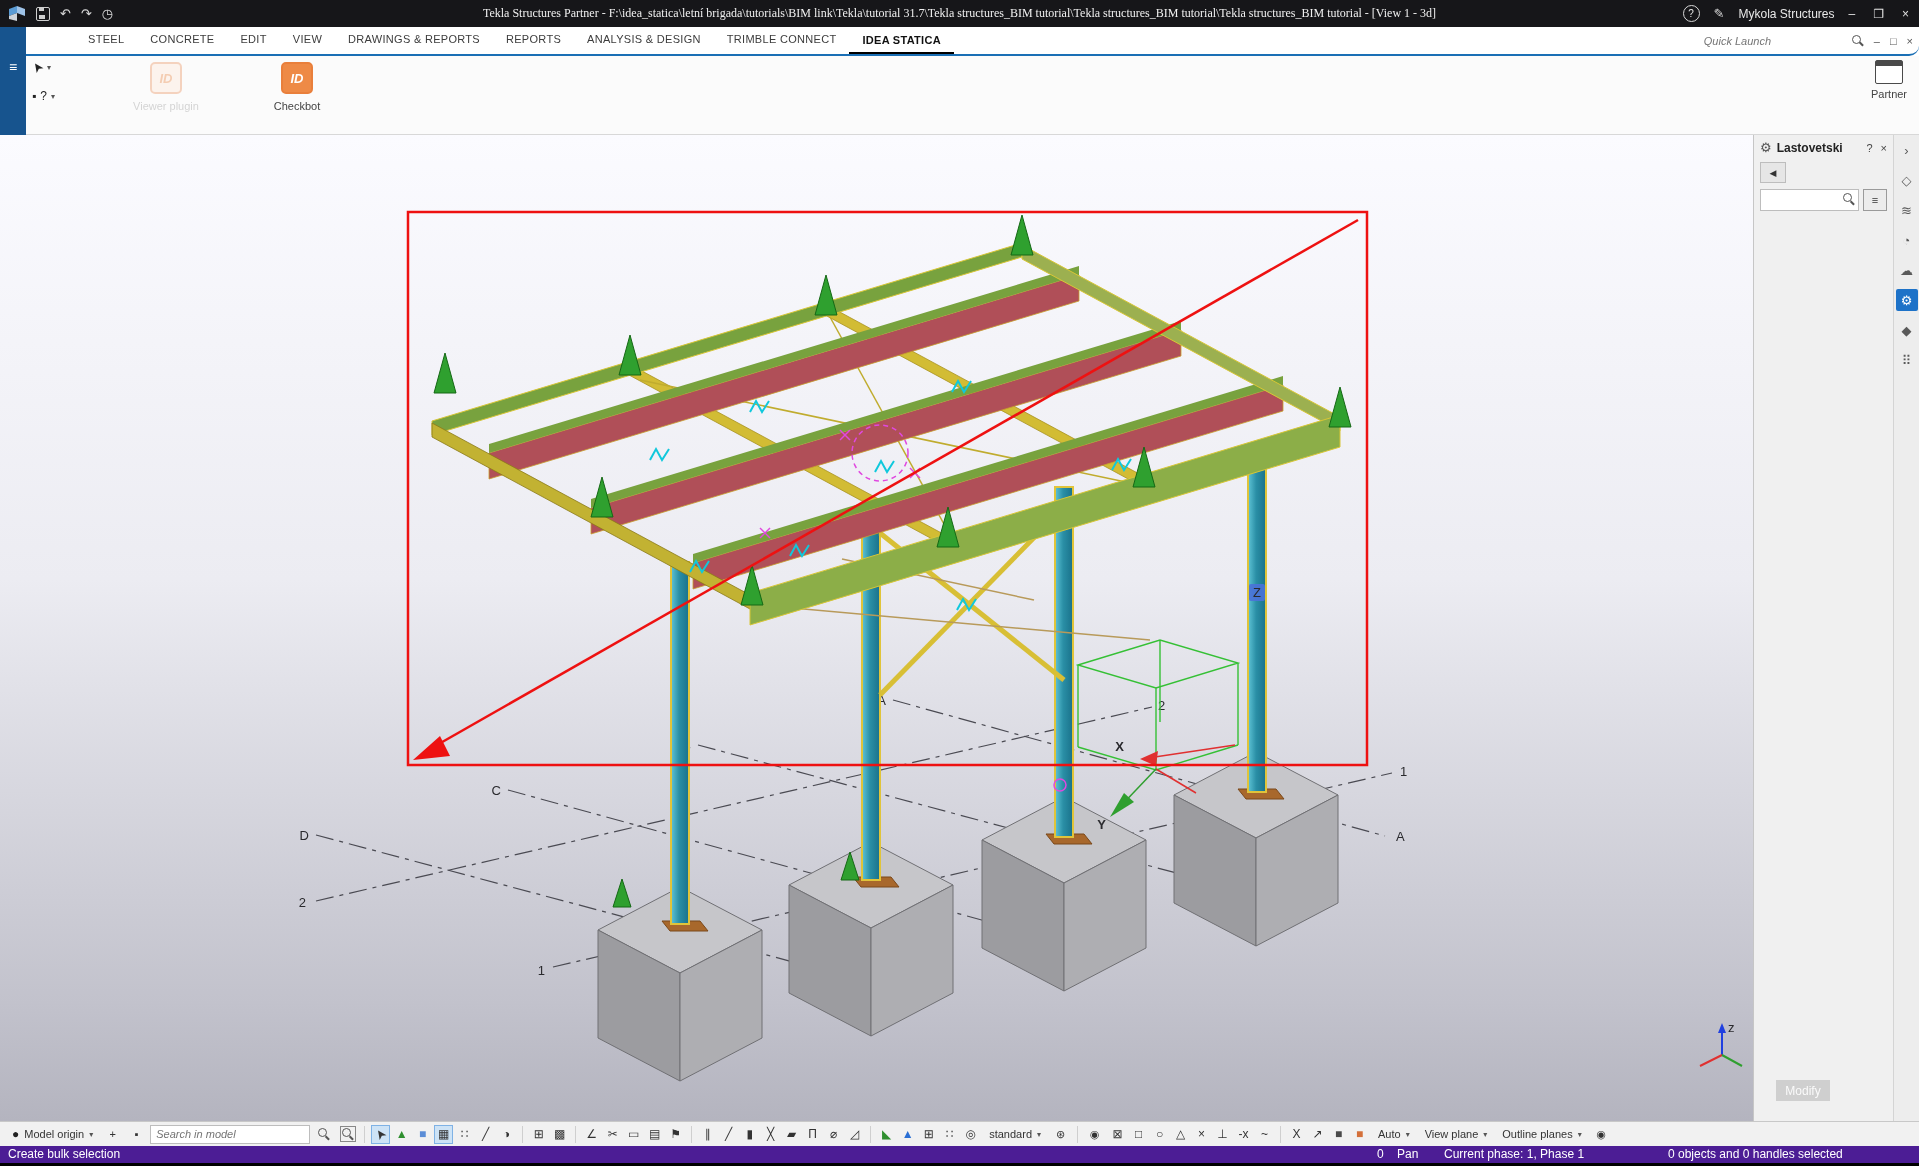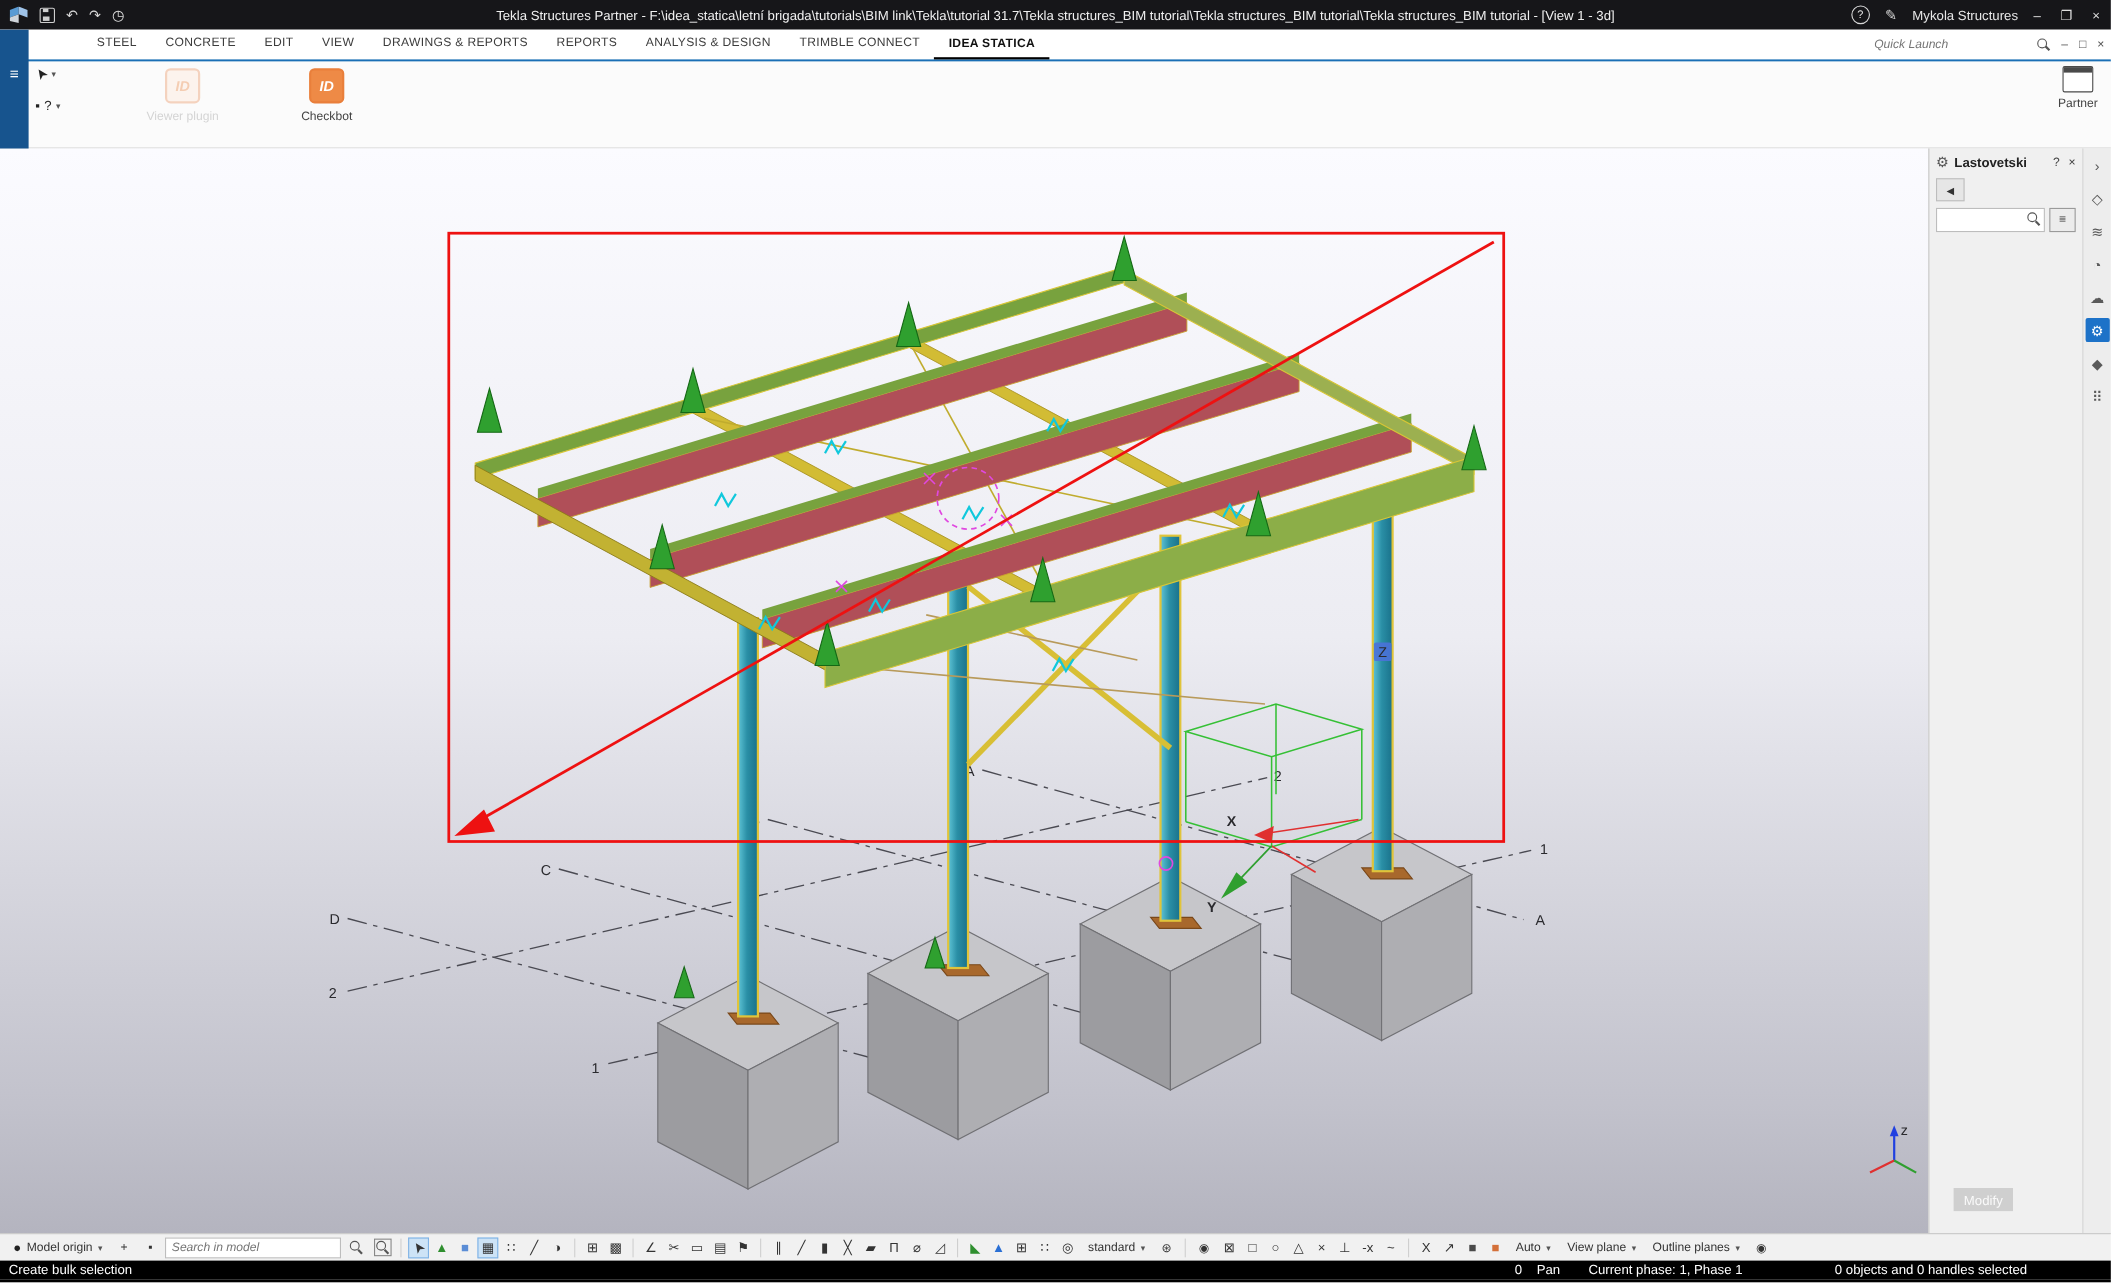--- a/index.html
+++ b/index.html
@@ -8,29 +8,29 @@
 
   
   .titlebar{position:absolute;left:0;top:0;width:1919px;height:27px;background:#161619;
             display:flex;align-items:center;color:#e8e8e8;font-size:12px;}
   .tb-left{display:flex;align-items:center;gap:10px;padding-left:8px;}
   .tb-glyph{color:#d8d8d8;font-size:13px;cursor:default;}
   .logo-svg{display:block;}
   .floppy{width:12px;height:12px;border:1.5px solid #cfcfcf;border-radius:2px;position:relative;}
   .floppy::before{content:"";position:absolute;left:2px;top:0;width:5px;height:3px;background:#cfcfcf;}
   .floppy::after{content:"";position:absolute;left:2px;bottom:1px;width:6px;height:4px;background:#cfcfcf;}
-  .tb-title{position:absolute;left:0;right:0;text-align:center;font-size:12px;color:#f0f0f0;pointer-events:none;}
+  .tb-title{position:absolute;left:0;right:0;text-align:center;font-size:12px;color:#f0f0f0;pointer-events:none;font-family:Liberation Serif, serif;}
   .tb-right{margin-left:auto;display:flex;align-items:center;gap:14px;padding-right:10px;z-index:2;}
   .helpcirc{width:15px;height:15px;border:1.2px solid #d8d8d8;border-radius:50%;
             display:flex;align-items:center;justify-content:center;font-size:10px;}
   .winctl{display:flex;gap:18px;font-size:12px;color:#e0e0e0;}
 
   
   .tabrow{position:absolute;left:0;top:27px;width:1919px;height:29px;background:#ffffff;
-          border-bottom:2px solid #1a6fb5;display:flex;align-items:center;box-sizing:border-box;}
+          border-bottom:2px solid #1a6fb5;display:flex;align-items:center;box-sizing:border-box;border-radius:10px;}
   .tabs{display:flex;margin-left:75px;height:100%;}
   .tab{padding:0 13px;font-size:11px;letter-spacing:.3px;color:#3c3c3c;display:flex;align-items:center;
        border-bottom:3px solid transparent;box-sizing:border-box;cursor:default;}
   .tab.active{color:#111;border-bottom:2px solid #000000;font-weight:bold;}
   .ql{margin-left:auto;display:flex;align-items:center;gap:6px;margin-right:10px;}
   .ql-input{width:140px;border:none;background:transparent;font-style:italic;font-size:11px;color:#777;
             font-family:"Liberation Sans",sans-serif;outline:none;}
   .mag{position:relative;width:12px;height:12px;display:inline-block;}
   .mag::before{content:"";position:absolute;width:7px;height:7px;border:1.4px solid #555;border-radius:50%;left:0;top:0;}
   .mag::after{content:"";position:absolute;width:5px;height:1.6px;background:#555;transform:rotate(45deg);left:7px;top:8.5px;}
@@ -107,21 +107,21 @@
   .bb-search{width:148px;height:17px;border:1px solid #bdbdbd;background:#fff;font-style:italic;
              font-size:11px;color:#888;padding:0 5px;font-family:"Liberation Sans",sans-serif;outline:none;}
   .vsep{width:1px;height:17px;background:#cfcfcf;margin:0 3px;}
   .ilist{display:flex;gap:2px;}
   .ticon{width:19px;height:19px;display:flex;align-items:center;justify-content:center;
          font-size:12px;color:#333;border:1px solid transparent;box-sizing:border-box;cursor:default;}
   .ticon.active{background:#cde3f6;border-color:#7fb2e5;}
   .glyph-dark{color:#222;font-size:12px;}
 
   
-  .statusbar{position:absolute;left:0;top:1146px;width:1919px;height:17px;background:#000000;
+  .statusbar{position:absolute;left:0;top:1146px;width:1919px;height:17px;background:#4c1d95;
              color:#fff;font-size:12px;}
   .statusbar span{position:absolute;top:1px;white-space:nowrap;}
   .sb-msg{left:8px;}
   .sb-pan-count{left:1377px;}
   .sb-pan{left:1397px;}
   .sb-phase{left:1444px;}
   .sb-sel{left:1668px;}
   .screen-bottom{position:absolute;left:0;top:1163px;width:1919px;height:3px;background:#000;}
   .disabledtxt{opacity:.55;}
 </style>

